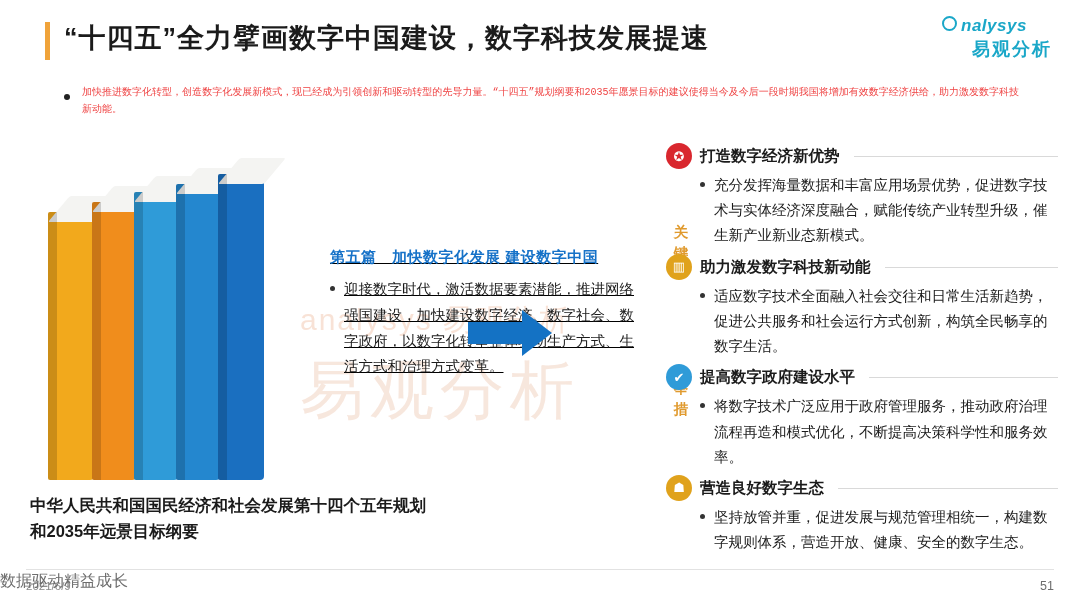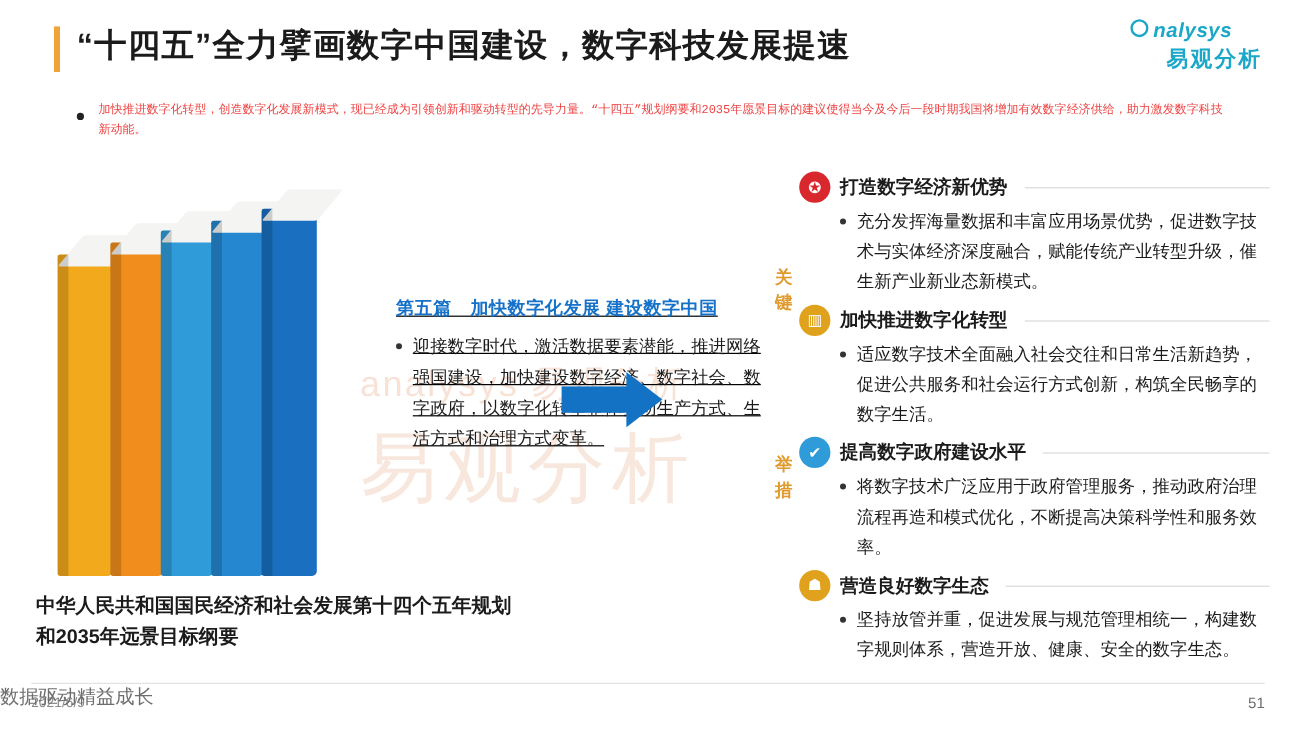--- a/index.html
+++ b/index.html
@@ -198,21 +198,21 @@
   }
 
   
   .right-col {
     position: absolute;
     left: 666px; top: 146px;
     width: 392px;
   }
   .vlabel {
     position: absolute;
-    left: 644px;
+    left: 672px;
     width: 18px;
     font-size: 14.5px;
     color: #e09a2e;
     font-weight: bold;
     line-height: 1.45;
     text-align: center;
   }
   .vlabel-1 { top: 222px; }
   .vlabel-2 { top: 378px; }
 
@@ -370,21 +370,21 @@
       </div>
       <div class="sect-body">
         <span class="dot"></span>
         <p>充分发挥海量数据和丰富应用场景优势，促进数字技术与实体经济深度融合，赋能传统产业转型升级，催生新产业新业态新模式。</p>
       </div>
     </div>
 
     <div class="sect">
       <div class="sect-head">
         <span class="sect-icon" style="background:#e0a21c">▥</span>
-        <span class="sect-title">加快推进数字化转型</span>
+        <span class="sect-title">助力激发数字科技新动能</span>
         <span class="sect-rule"></span>
       </div>
       <div class="sect-body">
         <span class="dot"></span>
         <p>适应数字技术全面融入社会交往和日常生活新趋势，促进公共服务和社会运行方式创新，构筑全民畅享的数字生活。</p>
       </div>
     </div>
 
     <div class="sect">
       <div class="sect-head">

